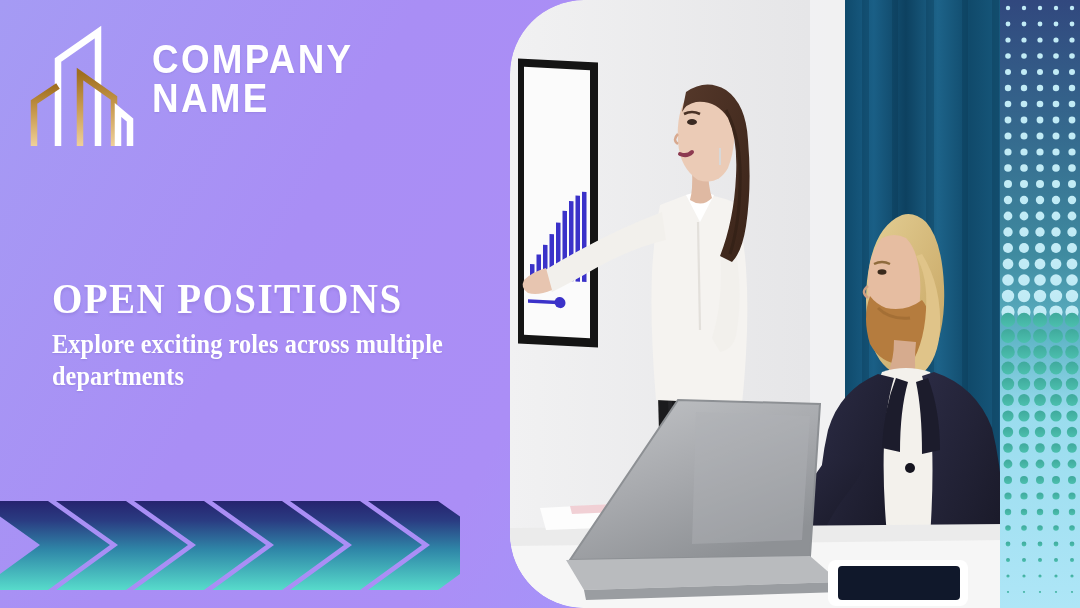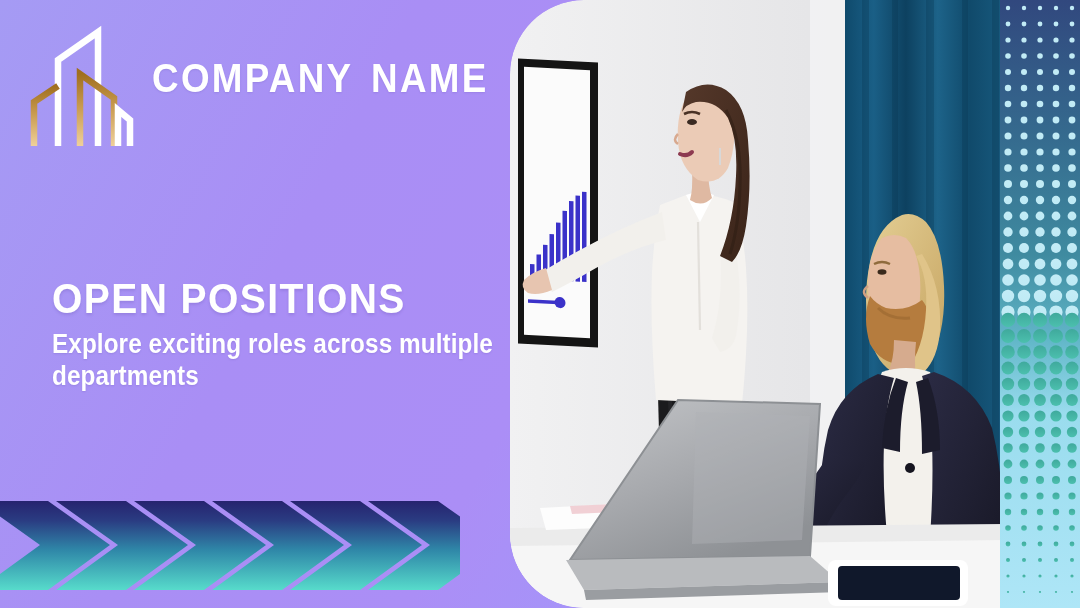--- a/index.html
+++ b/index.html
@@ -24,40 +24,41 @@
   }
 
   
   #logo-block {
     position:absolute; left:26px; top:18px;
     display:flex; align-items:center; gap:14px;
   }
   #logo-mark { width:112px; height:128px; display:block; }
 
   #logo-text {
-    display:flex; flex-direction:row;
+    display:flex; flex-direction:column;
     justify-content:center;
     line-height:0.98;
     padding-bottom:6px;
   }
   .logo-line {
     color:#ffffff;
     font-size:40px;
     font-weight:700;
     letter-spacing:2.5px;
     transform:scaleX(0.92);
     transform-origin:left center;
     white-space:nowrap;
     text-shadow:0 1px 2px rgba(90,70,160,0.18);
   }
 
   
   #headline-block {
     position:absolute; left:52px; top:278px;
     width:450px;
+    font-family:Liberation Serif, serif;
   }
   #headline {
     color:#ffffff;
     font-size:42px;
     font-weight:700;
     letter-spacing:1.5px;
     line-height:1.0;
     transform:scaleX(0.93);
     transform-origin:left center;
     white-space:nowrap;

